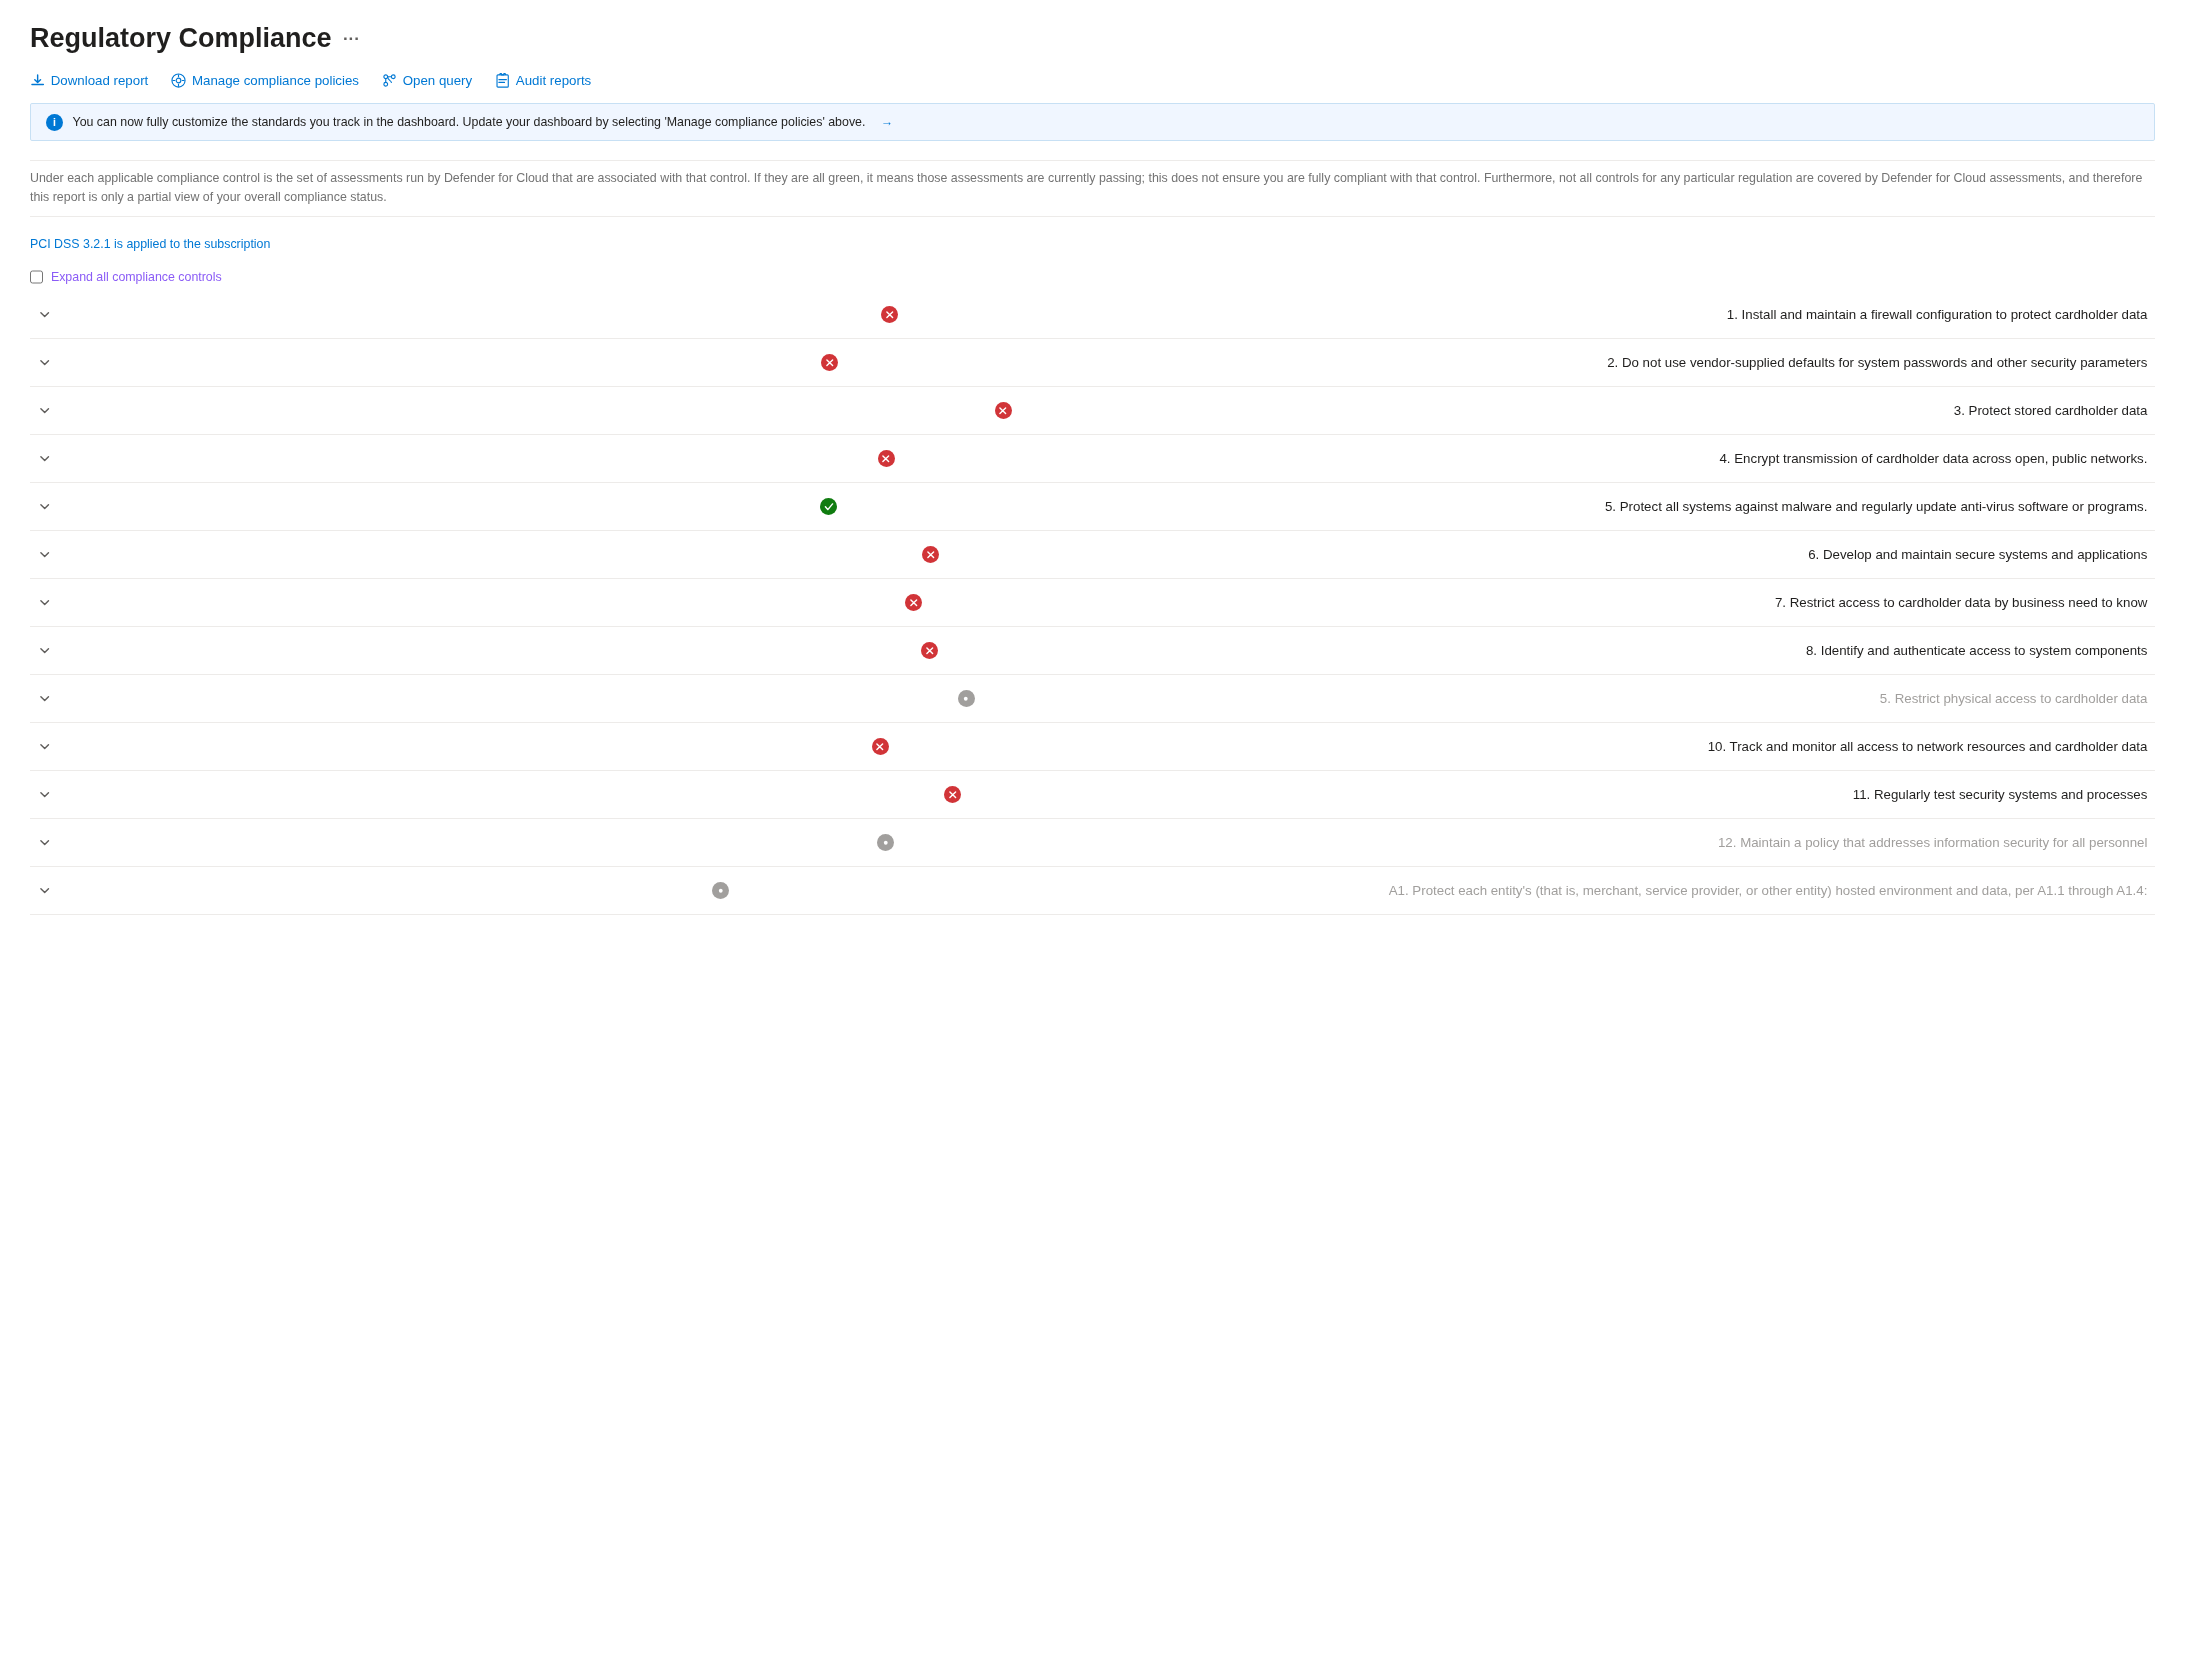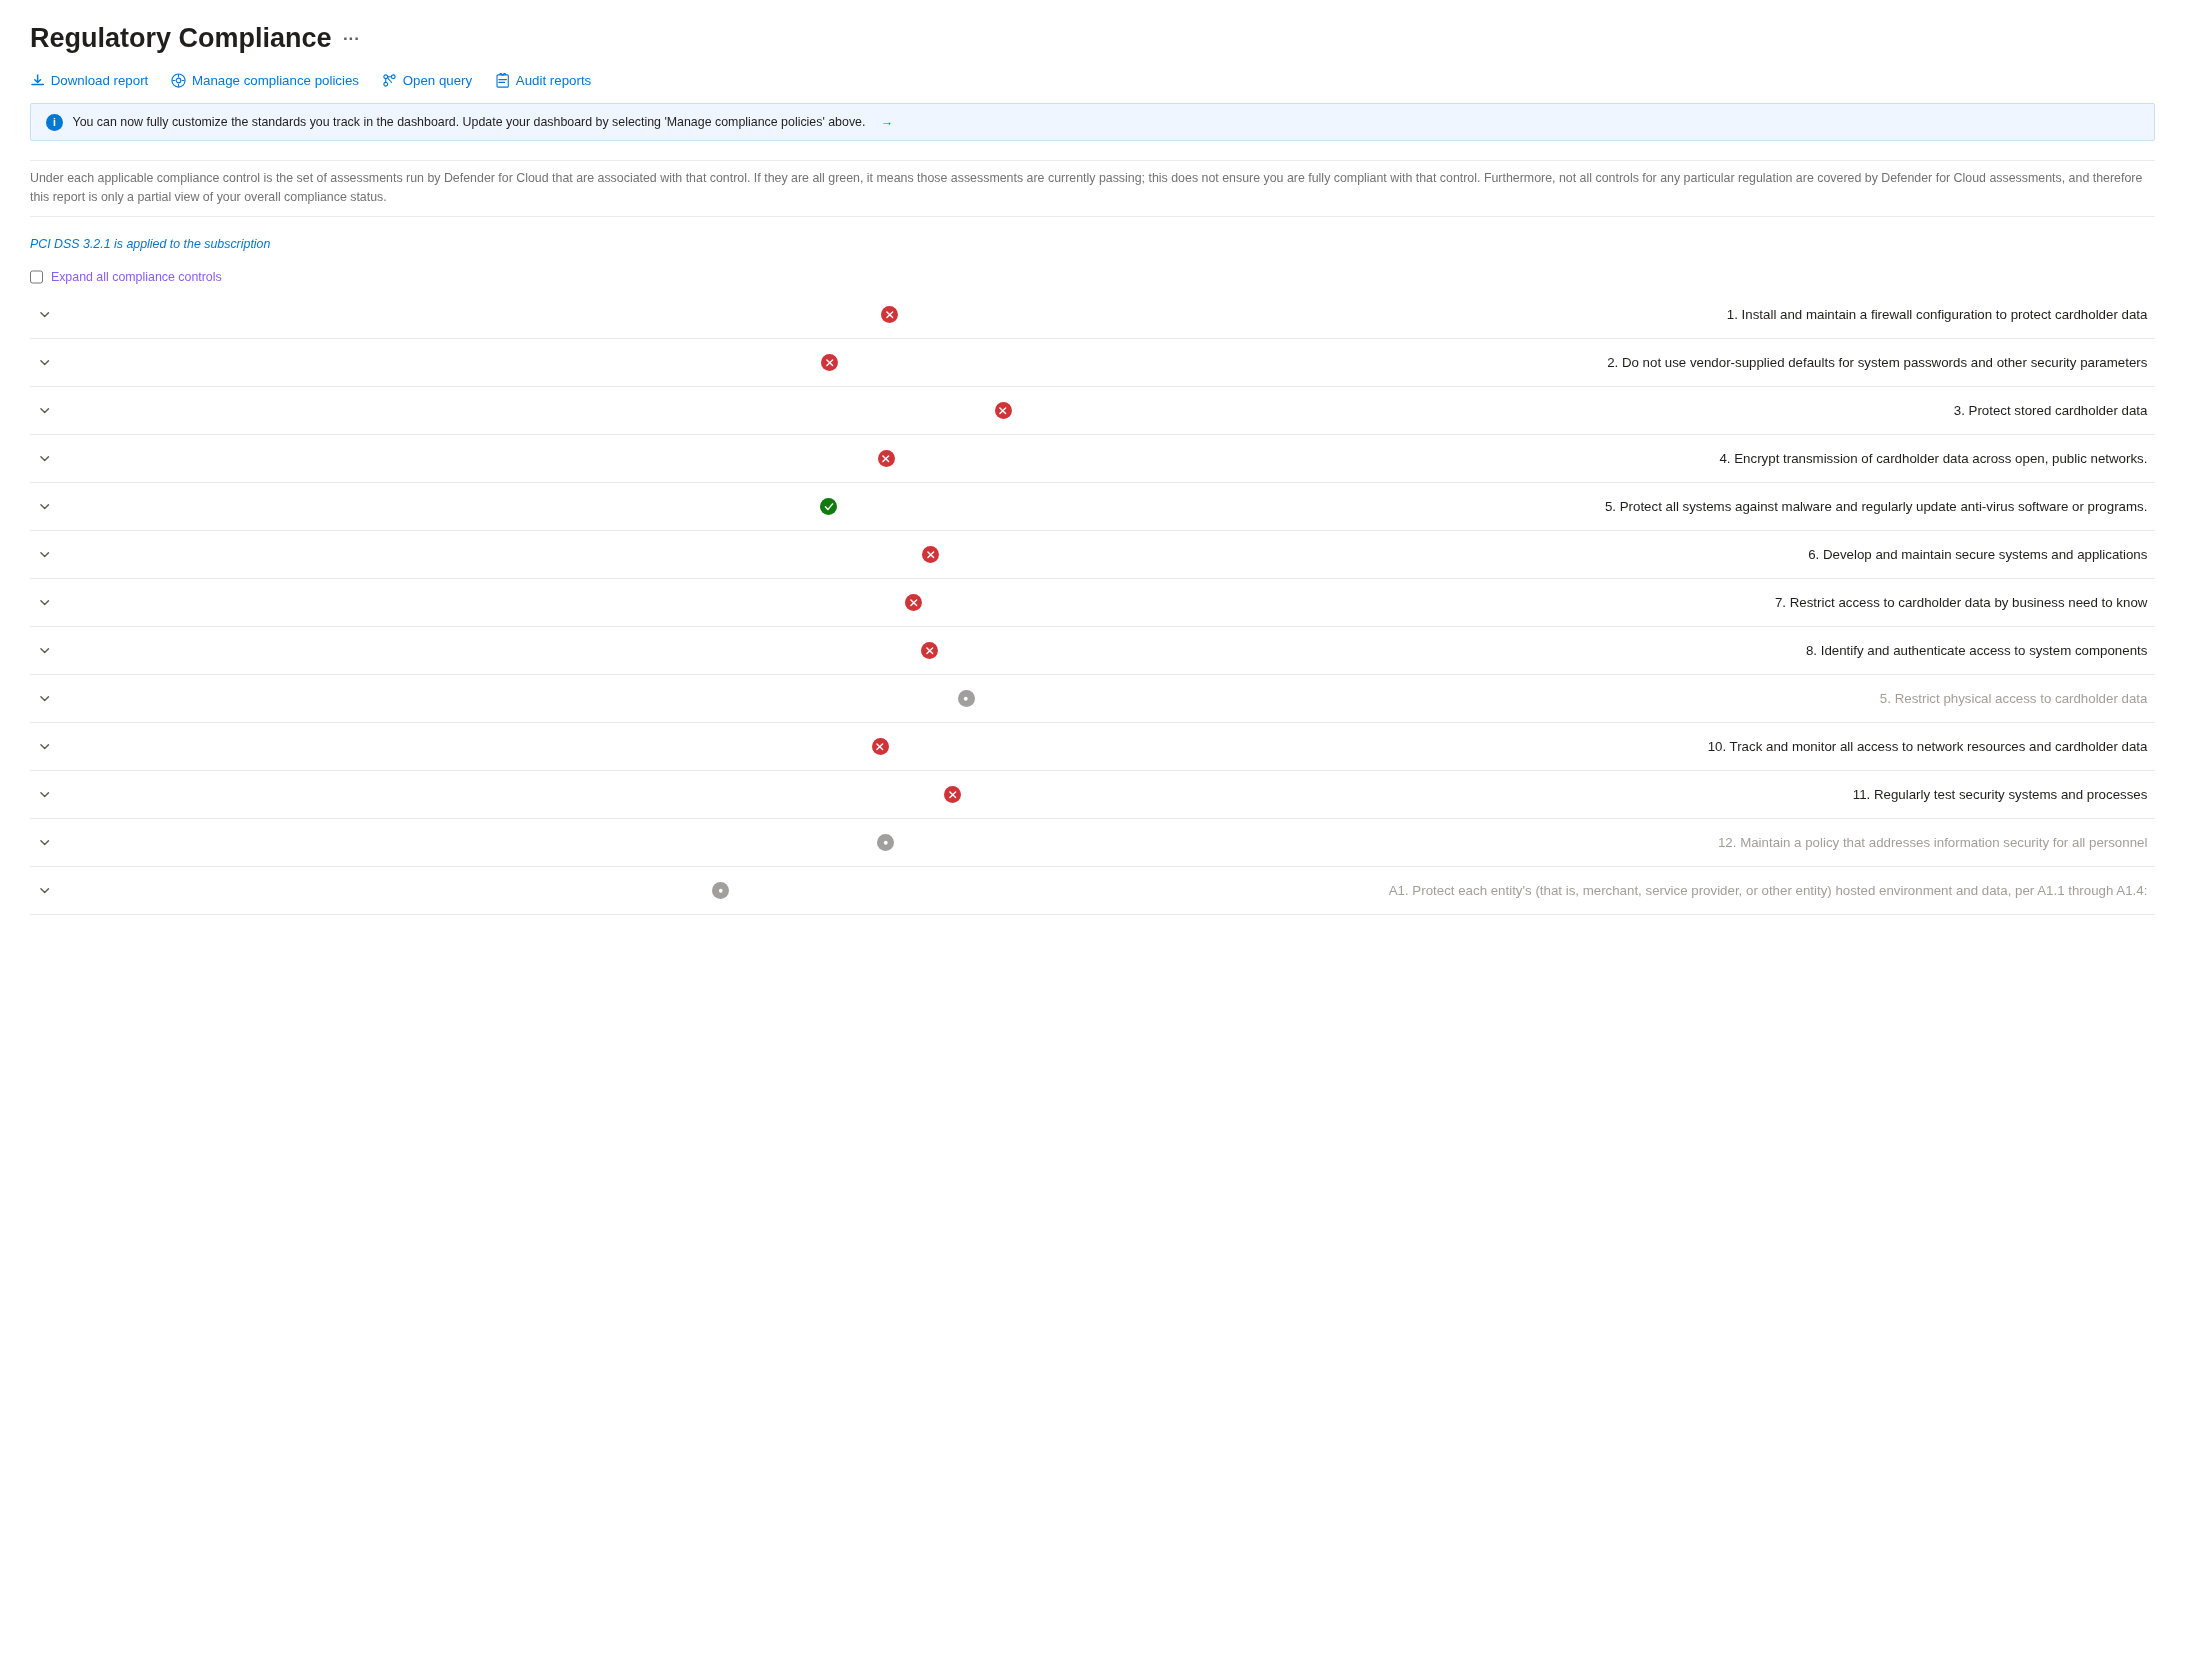--- a/index.html
+++ b/index.html
@@ -222,21 +222,21 @@
 <div class="info-banner">
   <div class="info-icon">i</div>
   <span>You can now fully customize the standards you track in the dashboard. Update your dashboard by selecting 'Manage compliance policies' above.</span>
   <span class="info-banner-arrow">→</span>
 </div>
 
 <div class="description-block">
   <span>Under each applicable compliance control is the set of assessments run by Defender for Cloud that are associated with that control. If they are all green, it means those assessments are currently passing; this does not ensure you are fully compliant with that control. Furthermore, not all controls for any particular regulation are covered by Defender for Cloud assessments, and therefore this report is only a partial view of your overall compliance status.</span>
 </div>
 
-<div style="margin: 19px 0 15px 0; font-style: italic;">
+<div style="margin: 19px 0 15px 0;">
   <a class="pci-link">PCI DSS 3.2.1 is applied to the subscription</a>
 </div>
 
 <div class="expand-all-row">
   <input type="checkbox" class="expand-checkbox" style="">
   <span class="expand-label">Expand all compliance controls</span>
 </div>
 
 <ul class="compliance-list" id="controls-list">
     <li class="compliance-item">

